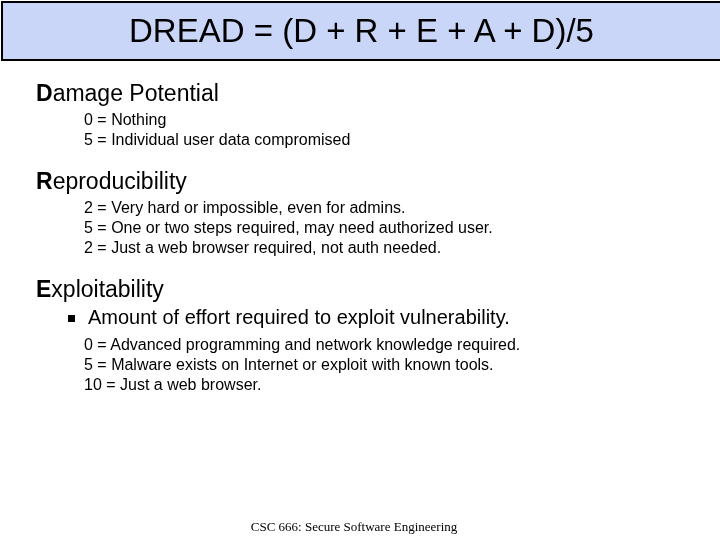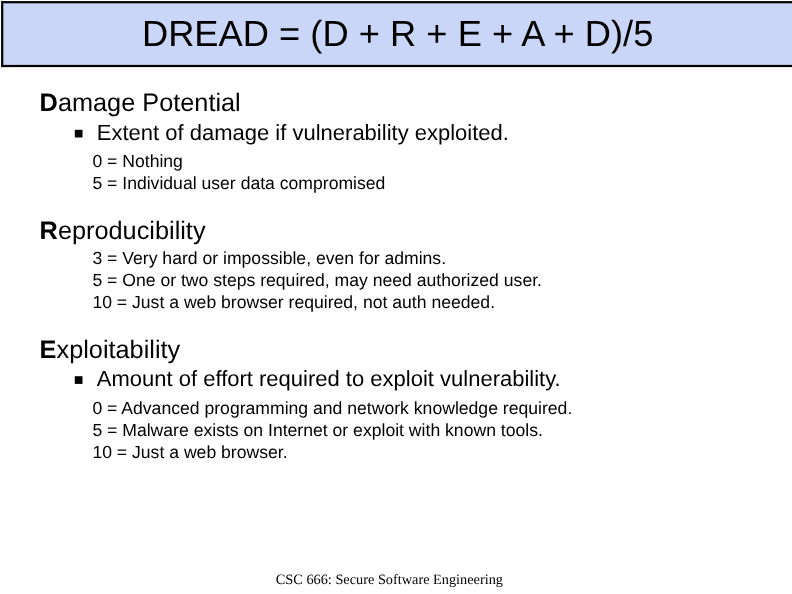--- a/index.html
+++ b/index.html
@@ -130,36 +130,32 @@
 <div class="slide">
 
   <div class="title-box">
     <div class="title-text">DREAD = (D + R + E + A + D)/5</div>
   </div>
 
   <div class="body">
 
     <div class="block">
       <div class="lvl1"><span class="cap">D</span><span>amage Potential</span></div>
-      <div class="lvl2">
-        <span class="bullet"><i></i></span>
-        <span>Extent of damage if vulnerability exploited.</span>
-      </div>
       <div class="lvl3-list">
         <div class="lvl3">0 = Nothing</div>
         <div class="lvl3">5 = Individual user data compromised</div>
       </div>
     </div>
 
     <div class="block">
       <div class="lvl1"><span class="cap">R</span><span>eproducibility</span></div>
       <div class="lvl3-list">
-        <div class="lvl3">3 = Very hard or impossible, even for admins.</div>
+        <div class="lvl3">2 = Very hard or impossible, even for admins.</div>
         <div class="lvl3">5 = One or two steps required, may need authorized user.</div>
-        <div class="lvl3">10 = Just a web browser required, not auth needed.</div>
+        <div class="lvl3">2 = Just a web browser required, not auth needed.</div>
       </div>
     </div>
 
     <div class="block">
       <div class="lvl1"><span class="cap">E</span><span>xploitability</span></div>
       <div class="lvl2">
         <span class="bullet"><i></i></span>
         <span>Amount of effort required to exploit vulnerability.</span>
       </div>
       <div class="lvl3-list">

